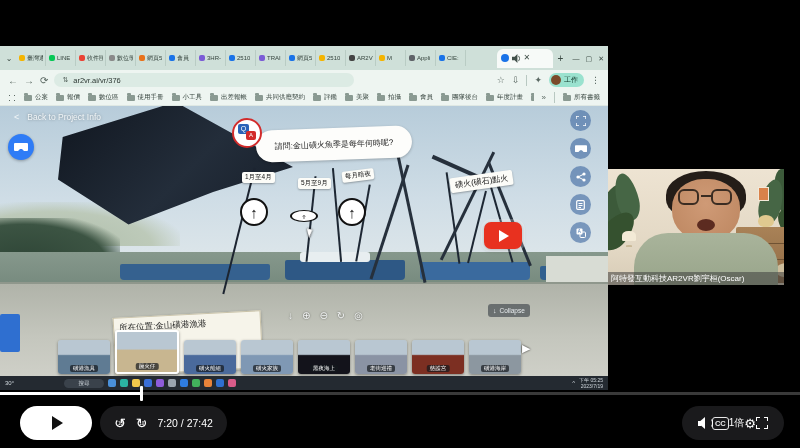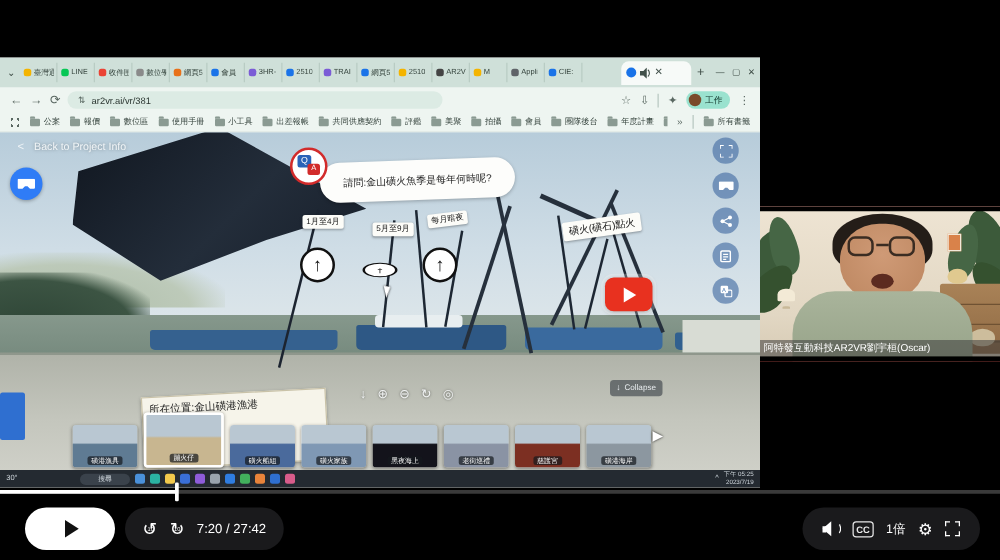--- a/index.html
+++ b/index.html
@@ -112,21 +112,21 @@
   .taskbar { position:absolute; left:0; top:330px; width:608px; height:14px; background:#242a31; display:flex; align-items:center; padding:0 5px; gap:4px; }
   .tb-weather { color:#cfd6dc; font-size:6px; white-space:nowrap; }
   .tb-center { display:flex; gap:4px; align-items:center; margin-left:46px; }
   .tb-search { height:9px; width:40px; background:#3a424b; border-radius:5px; color:#cfd6dc; font-size:5.5px; display:flex; align-items:center; justify-content:center; gap:2px; }
   .tb-app { width:8px; height:8px; border-radius:2px; flex:none; }
   .tb-tray { margin-left:auto; display:flex; gap:4px; align-items:center; }
   .tb-tray .tico { color:#cfd6dc; font-size:6px; }
   .tb-clock { color:#cfd6dc; font-size:5px; line-height:1.2; text-align:right; }
 
   
-  .webcam { position:absolute; left:608px; top:165px; width:192px; height:124px; background:#ef4444; overflow:hidden; }
+  .webcam { position:absolute; left:608px; top:165px; width:176px; height:124px; background:#0f172a; overflow:hidden; }
   .wc-bar { position:absolute; left:0; width:192px; height:4px; background:#000; }
   .wall { position:absolute; inset:0; background:linear-gradient(180deg,#eee4d3 0%,#e2d7c3 70%,#d6cab4 100%); }
   .leaf { position:absolute; background:#3c5a3a; border-radius:50% 50% 50% 50%/60% 60% 40% 40%; }
   .shelf { position:absolute; right:-4px; top:62px; width:52px; height:56px; background:linear-gradient(180deg,#a98257 0%,#8f6a44 100%); border-radius:2px; }
   .shelf .sline { position:absolute; left:3px; right:3px; height:1px; background:#6f5233; }
   .pot { position:absolute; border-radius:50% 50% 45% 45%; }
   .lamp { position:absolute; left:14px; top:66px; width:14px; height:10px; background:#f3ead6; border-radius:45% 45% 10% 10%; box-shadow:0 10px 0 -4px #c9b998; }
   .frame-art { position:absolute; background:#d9824a; border:1px solid #f2e8d8; }
   .hair { position:absolute; left:58px; top:6px; width:80px; height:48px; background:#241d18; border-radius:50% 50% 40% 40%; }
   .face { position:absolute; left:64px; top:14px; width:68px; height:62px; background:radial-gradient(ellipse at 50% 40%,#cf9a76 0%,#c08a64 80%); border-radius:46% 46% 48% 48%; }
@@ -139,21 +139,21 @@
   
   .progress-track { position:absolute; left:0; top:392px; width:800px; height:3px; background:#3a3a3a; }
   .progress-played { position:absolute; left:0; top:392px; height:3px; background:#fff; }
   .progress-handle { position:absolute; top:386px; width:3px; height:15px; background:#fff; border-radius:1px; }
   .play-pill { position:absolute; left:20px; top:406px; width:72px; height:34px; background:#fff; border-radius:17px; display:flex; align-items:center; justify-content:center; }
   .play-pill .tri { width:0; height:0; border-left:11px solid #111; border-top:7px solid transparent; border-bottom:7px solid transparent; margin-left:3px; }
   .left-pill { position:absolute; left:100px; top:406px; height:34px; background:rgba(28,28,30,.92); border-radius:17px; display:flex; align-items:center; gap:10px; padding:0 14px; }
   .skip { position:relative; color:#fff; font-size:14px; line-height:1; }
   .skip .num { position:absolute; left:4px; top:5.5px; font-size:4.5px; }
   .time-text { color:#fff; font-size:10.5px; white-space:nowrap; }
-  .right-pill { position:absolute; right:16px; top:406px; height:34px; background:rgba(28,28,30,.92); border-radius:17px; display:flex; align-items:center; gap:10px; padding:0 16px; }
+  .right-pill { position:absolute; right:16px; top:406px; height:34px; background:rgba(28,28,30,.92); border-radius:17px; display:flex; align-items:center; gap:0; padding:0 16px; }
   .cc-badge { border:1.5px solid #e8e8e8; border-radius:3px; color:#e8e8e8; font-size:7.5px; font-weight:bold; padding:1px 2px; }
   .speed-text { color:#fff; font-size:10px; }
   .gear { color:#fff; font-size:13px; line-height:1; }
   .fs-corner { position:relative; width:12px; height:12px; }
   .fs-corner i { position:absolute; width:4px; height:4px; border:1.5px solid #fff; }
   .fs-corner i:nth-child(1){left:0;top:0;border-right:0;border-bottom:0;}
   .fs-corner i:nth-child(2){right:0;top:0;border-left:0;border-bottom:0;}
   .fs-corner i:nth-child(3){left:0;bottom:0;border-right:0;border-top:0;}
   .fs-corner i:nth-child(4){right:0;bottom:0;border-left:0;border-top:0;}
   .spk { position:relative; width:14px; height:12px; }
@@ -247,21 +247,21 @@
         <span>✕</span>
       </div>
     </div>
 
     <div class="toolbar">
       <span class="nav-ic">←</span>
       <span class="nav-ic">→</span>
       <span class="nav-ic">⟳</span>
       <div class="urlbar">
         <span class="tune">⇅</span>
-        <span class="url">ar2vr.ai/vr/381</span>
+        <span class="url">ar2vr.ai/vr/376</span>
       </div>
       <div class="tb-right">
         <span class="ic">☆</span>
         <span class="ic">⇩</span>
         <span class="tb-div"></span>
         <span class="ic">✦</span>
         <div class="profile-pill">
           <span class="pav"></span>
           <span class="ptxt">工作</span>
         </div>

